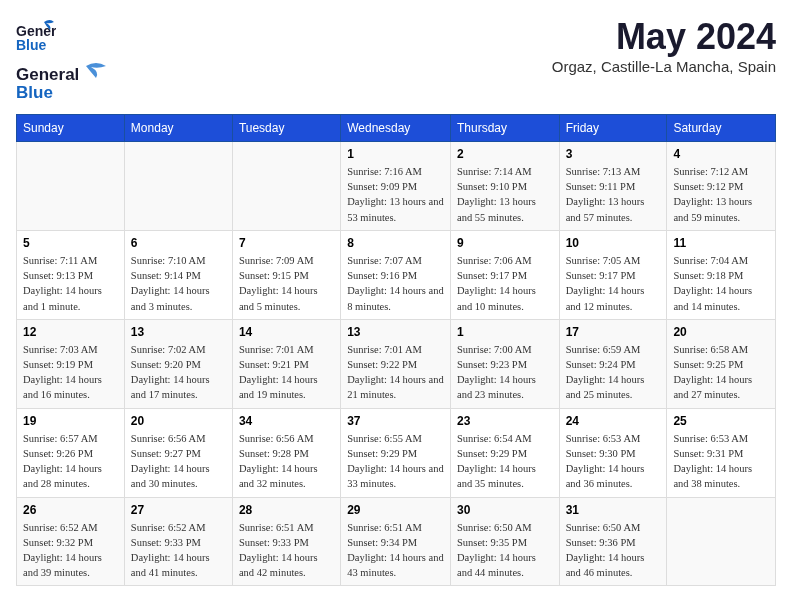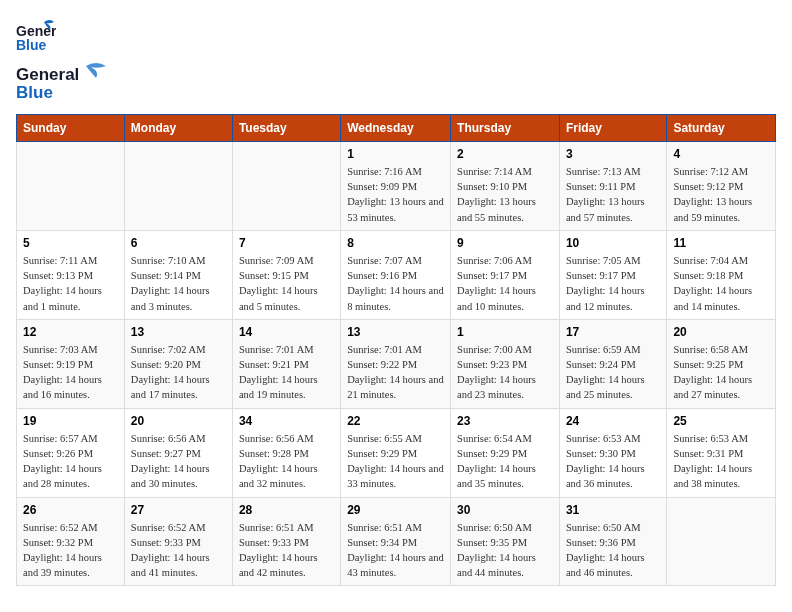--- a/index.html
+++ b/index.html
@@ -32,26 +32,26 @@
     .subtitle {
       font-size: 15px;
       color: #333;
     }
     table {
       width: 100%;
       border-collapse: collapse;
       font-size: 11px;
     }
     thead tr th {
-      background-color: #c2410c;
+      background-color: #1d4ed8;
       color: #fff;
       text-align: left;
       padding: 6px 6px;
       font-size: 12px;
-      font-weight: bold;
+      font-weight: normal;
       border: 1px solid #1a4fa0;
     }
     tbody tr {
       vertical-align: top;
     }
     tbody tr:nth-child(odd) {
       background-color: #f9f9f9;
     }
     tbody tr:nth-child(even) {
       background-color: #ffffff;
@@ -90,20 +90,24 @@
       </div>
     </div>
     <div style="display:flex;align-items:baseline;margin-top:2px;">
       <svg width="110" height="44">
 
         <path d="M70 8 Q80 2 90 8 Q82 11 75 9 Q84 14 80 20 Q74 13 70 8Z" fill="#4a90d9"></path>
         <text x="0" y="22" font-size="17" font-weight="bold" fill="#1a1a2e" font-family="Arial">General</text>
         <text x="0" y="40" font-size="17" font-weight="bold" fill="#1565c0" font-family="Arial">Blue</text>
       </svg>
     </div>
+  </div>
+  <div class="title-block">
+    <div class="month-title">May 2024</div>
+    <div class="subtitle">Orgaz, Castille-La Mancha, Spain</div>
   </div>
 </div>
 
 <table>
   <thead>
     <tr id="header-row">
     <th>Sunday</th>
         <th>Monday</th>
         <th>Tuesday</th>
         <th>Wednesday</th>
@@ -243,21 +247,21 @@
 Sunset: 9:27 PM
 Daylight: 14 hours and 30 minutes.</div>
         </td>
         <td>
           <div class="day-num">34</div>
           <div class="cell-info">Sunrise: 6:56 AM
 Sunset: 9:28 PM
 Daylight: 14 hours and 32 minutes.</div>
         </td>
         <td>
-          <div class="day-num">22</div>
+          <div class="day-num">37</div>
           <div class="cell-info">Sunrise: 6:55 AM
 Sunset: 9:29 PM
 Daylight: 14 hours and 33 minutes.</div>
         </td>
         <td>
           <div class="day-num">23</div>
           <div class="cell-info">Sunrise: 6:54 AM
 Sunset: 9:29 PM
 Daylight: 14 hours and 35 minutes.</div>
         </td>

